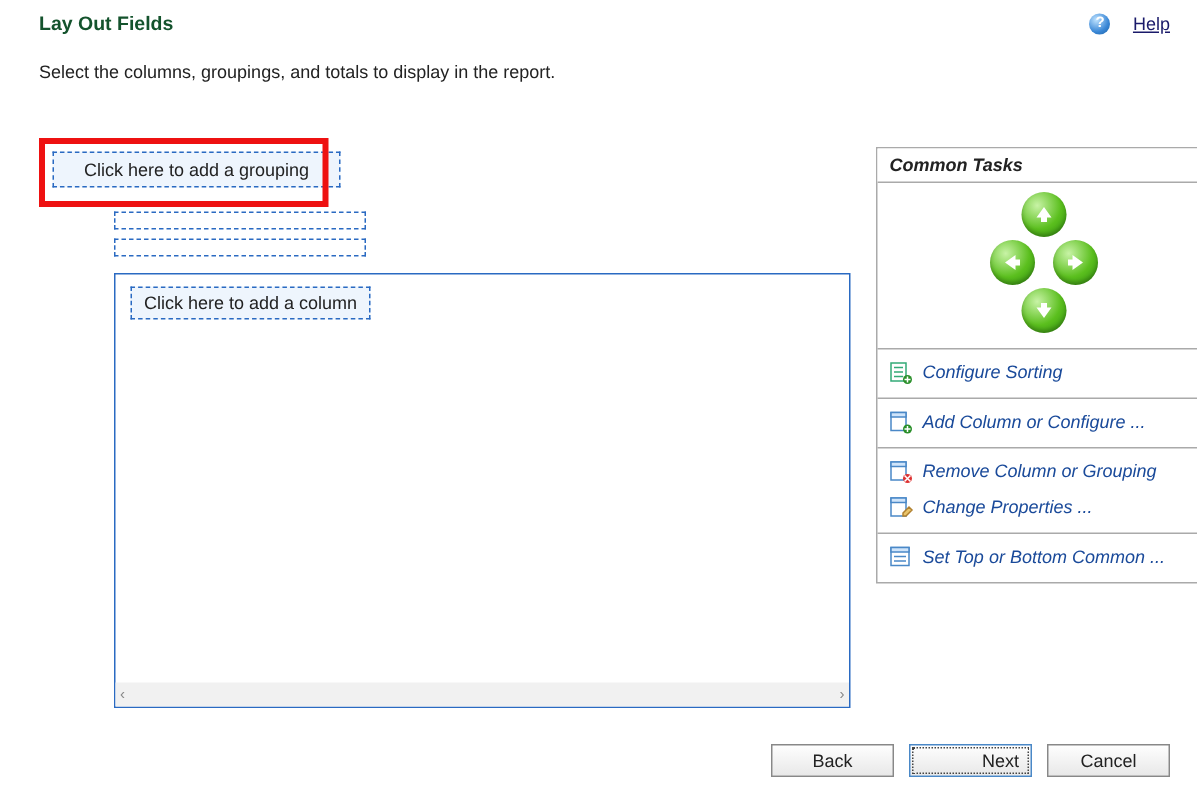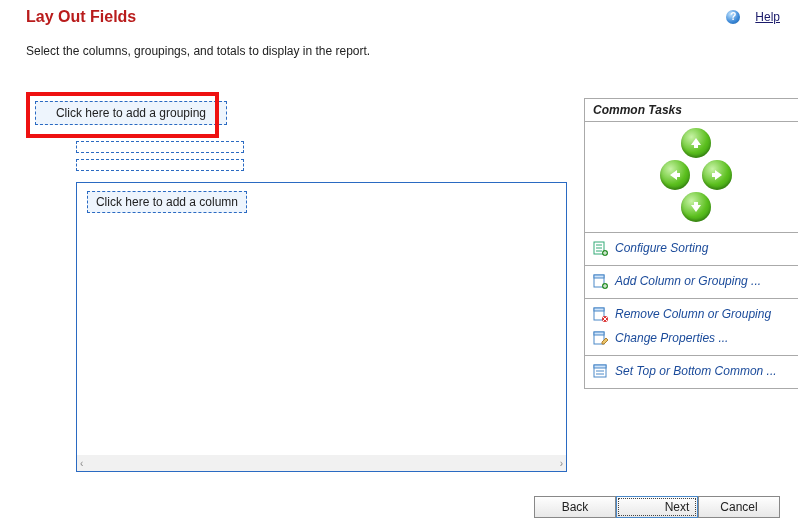--- a/index.html
+++ b/index.html
@@ -14,22 +14,22 @@
     height: 526px;
     position: relative;
   }
   .header {
     display: flex;
     justify-content: space-between;
     align-items: center;
     padding: 8px 18px 0 26px;
   }
   .title {
-    color: #b91c1c;
-    font-size: 16px;
+    color: #14532d;
+    font-size: 13px;
     font-weight: 600;
   }
   .help-link {
     display: flex;
     align-items: center;
     gap: 15px;
     color: #1a1a6a;
     text-decoration: underline;
     cursor: pointer;
   }
@@ -202,20 +202,21 @@
     position: relative;
   }
   .tiny-icon svg { width: 16px; height: 16px; display:block; }
 
   
   .button-bar {
     position: absolute;
     bottom: 8px;
     right: 18px;
     display: flex;
+    gap: 10px;
   }
   .btn {
     width: 82px;
     height: 22px;
     border: 1px solid #888;
     background: linear-gradient(#fefefe,#e8e8e8);
     text-align: center;
     line-height: 20px;
     cursor: pointer;
     font-size: 12px;
@@ -298,21 +299,21 @@
   <div class="task-section">
     <div class="task-item">
       <span class="tiny-icon">
         <svg viewBox="0 0 16 16">
             <rect x="1" y="1" width="10" height="12" fill="#fff" stroke="#4a88c7"></rect>
             <rect x="1" y="1" width="10" height="3" fill="#cfe4fa" stroke="#4a88c7"></rect>
             <circle cx="12" cy="12" r="3" fill="#2a8f2a"></circle>
             <path d="M12 10v4M10 12h4" stroke="#fff"></path>
           </svg>
       </span>
-      <span class="label">Add Column or Grouping ...</span>
+      <span class="label">Add Column or Configure ...</span>
     </div>
   </div>
 
   <div class="task-section">
     <div class="task-item">
       <span class="tiny-icon">
         <svg viewBox="0 0 16 16">
             <rect x="1" y="1" width="10" height="12" fill="#fff" stroke="#4a88c7"></rect>
             <rect x="1" y="1" width="10" height="3" fill="#cfe4fa" stroke="#4a88c7"></rect>
             <circle cx="12" cy="12" r="3" fill="#d33"></circle>

